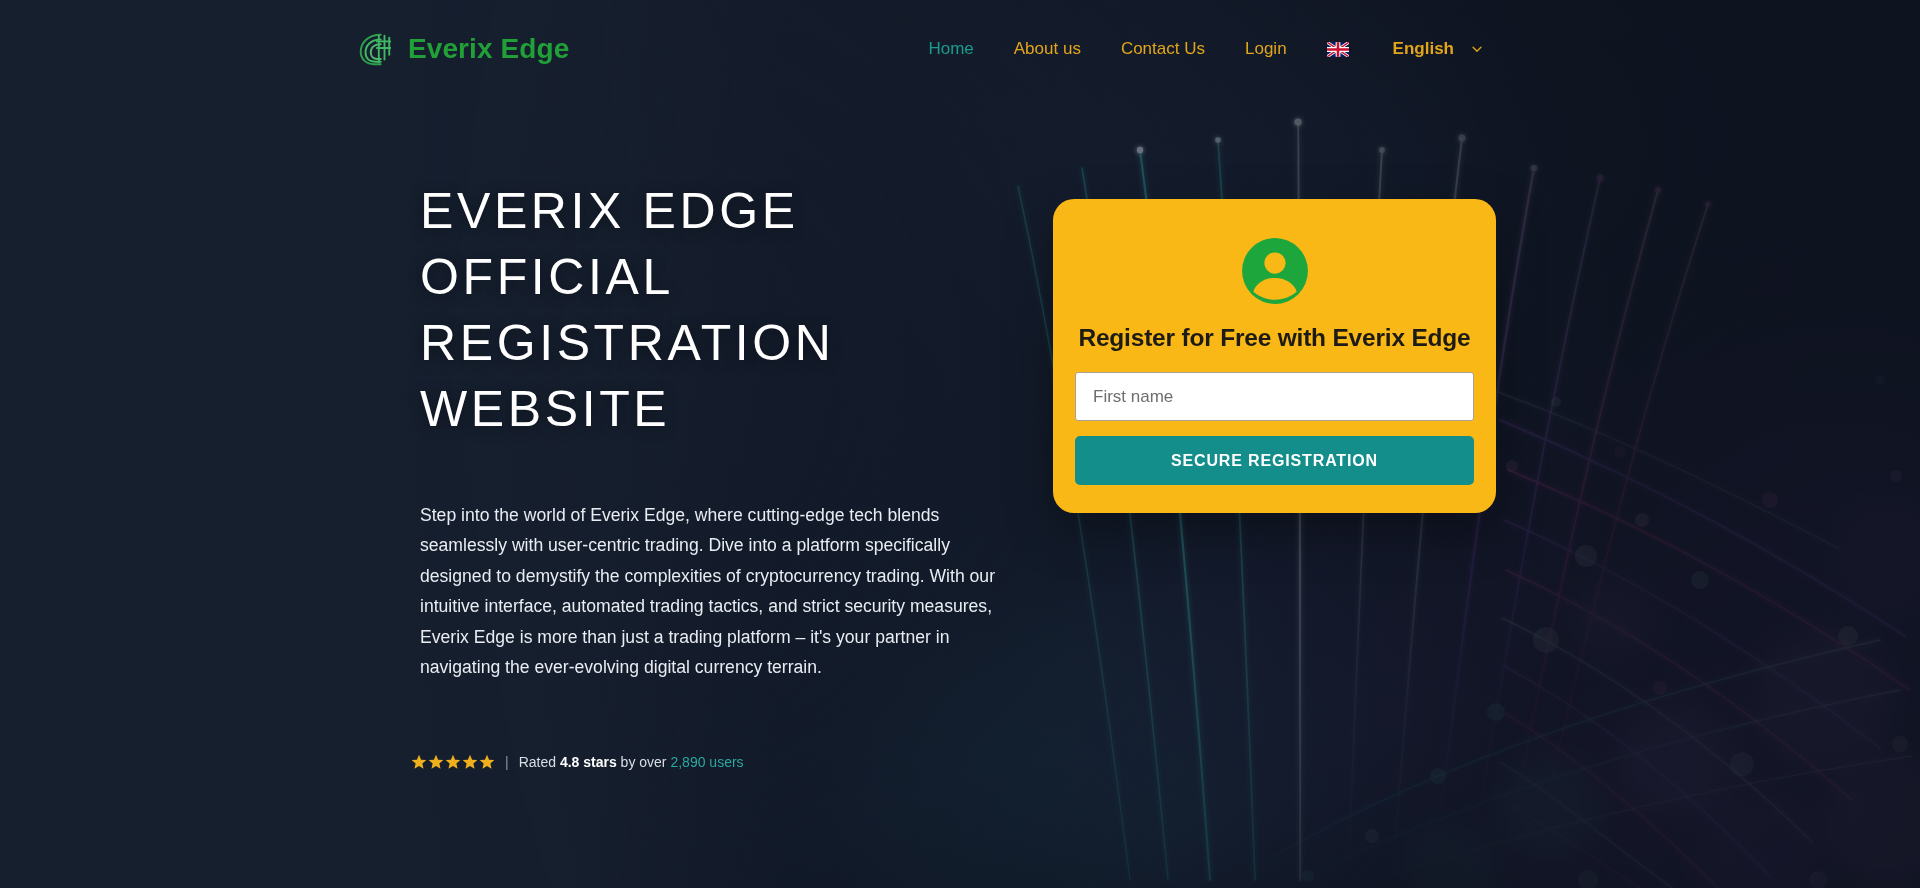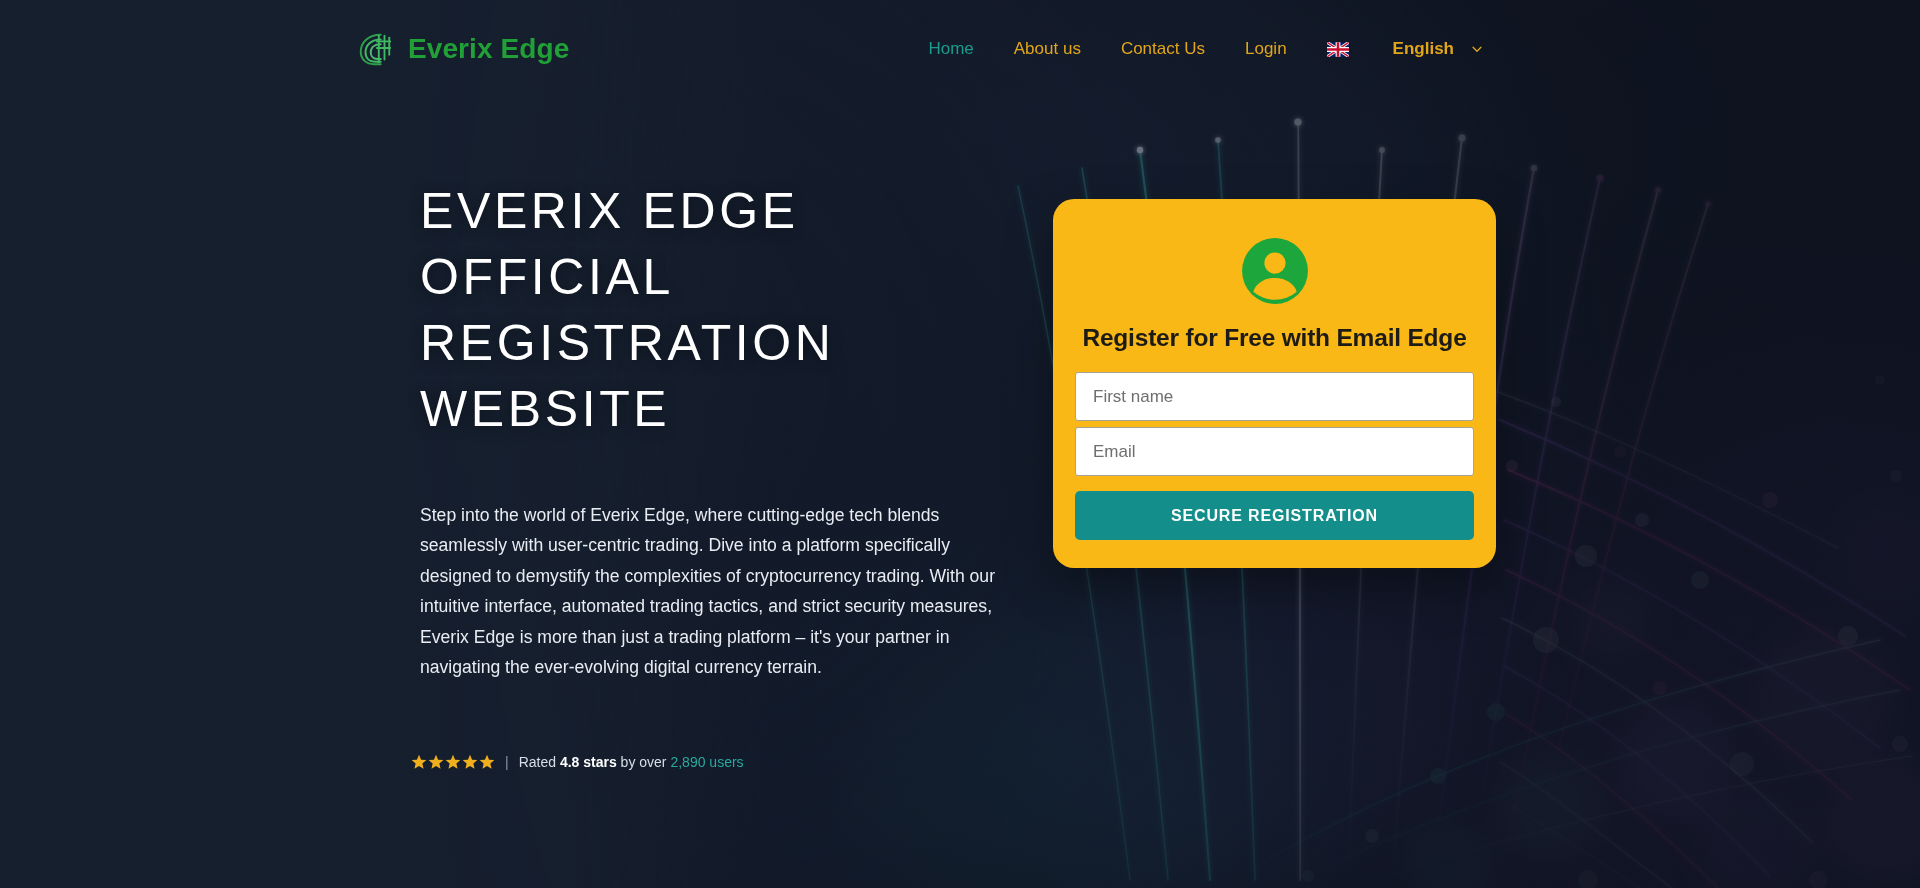--- a/index.html
+++ b/index.html
@@ -421,21 +421,20 @@
   <div class="register-card">
 
     <div class="card-avatar-wrap">
       <svg class="avatar-icon" viewBox="0 0 64 64" aria-hidden="true">
         <circle cx="32" cy="32" r="31" fill="#1DA63C"></circle>
         <circle cx="32" cy="24.5" r="10" fill="#F9B816"></circle>
         <path d="M32 38.5 C21.5 38.5 13.5 44.5 11.6 51.5 A31 31 0 0 0 52.4 51.5 C50.5 44.5 42.5 38.5 32 38.5 Z" fill="#F9B816"></path>
       </svg>
     </div>
 
-    <h2 class="card-title">Register for Free with Email Edge</h2>
+    <h2 class="card-title">Register for Free with Everix Edge</h2>
 
     <form class="card-form">
       <input class="field" type="text" placeholder="First name" style="">
-      <input class="field" type="email" placeholder="Email" style="">
       <button class="submit-btn" type="submit">SECURE REGISTRATION</button>
     </form>
   </div>
 </section>
 
 </body></html>

